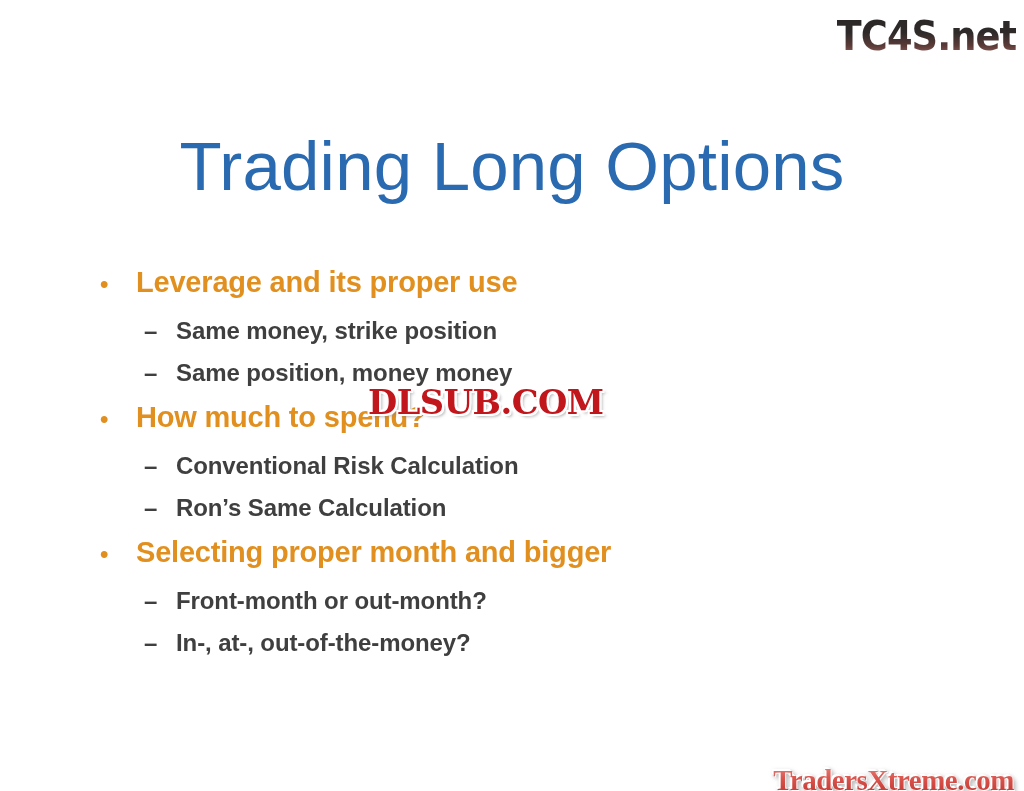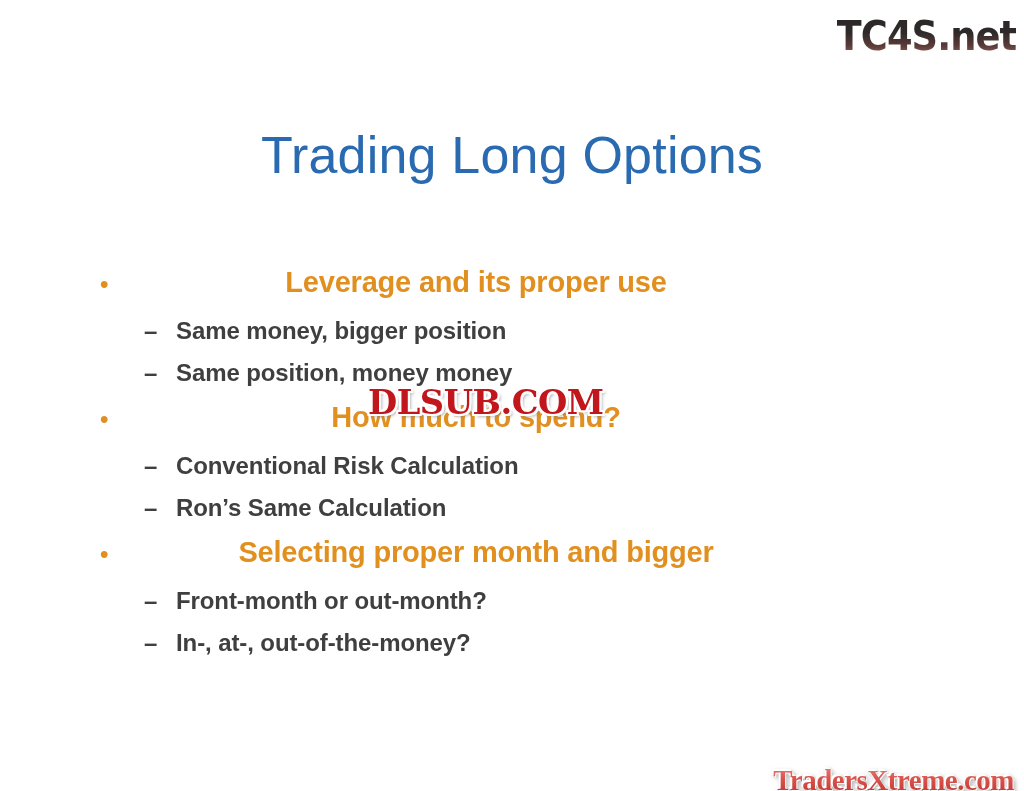--- a/index.html
+++ b/index.html
@@ -39,26 +39,26 @@
     -webkit-text-fill-color: transparent;
     white-space: nowrap;
     user-select: none;
   }
 
   
   #slide-title {
     position: absolute;
     left: 0;
     right: 0;
-    top: 112px;
+    top: 124px;
     text-align: center;
     color: #2a6ab0;
     font-family: "Liberation Sans", sans-serif;
     font-weight: normal;
-    font-size: 52px;
+    font-size: 69px;
     line-height: 62px;
     letter-spacing: 0.2px;
   }
 
   
   #body-list {
     position: absolute;
     left: 96px;
     top: 248px;
     width: 720px;
@@ -81,21 +81,20 @@
     width: 40px;
     color: #e1901f;
     font-size: 24px;
     line-height: 44px;
     text-align: left;
     padding-left: 4px;
     box-sizing: border-box;
   }
   .bullet-l1 .txt {
     flex: 1 1 auto;
-    text-align: center;
   }
 
   .bullet-l2 {
     display: flex;
     align-items: baseline;
     color: #3f3f3f;
     font-weight: bold;
     font-size: 24px;
     line-height: 41px;
     letter-spacing: -0.1px;
@@ -177,21 +176,21 @@
 
   <div id="body-list">
 
     <div class="group">
       <div class="bullet-l1">
         <span class="marker">•</span>
         <span class="txt">Leverage and its proper use</span>
       </div>
       <div class="bullet-l2">
         <span class="marker">–</span>
-        <span class="txt">Same money, bigger position</span>
+        <span class="txt">Same money, strike position</span>
       </div>
       <div class="bullet-l2">
         <span class="marker">–</span>
         <span class="txt">Same position, money money</span>
       </div>
     </div>
 
     <div class="group">
       <div class="bullet-l1">
         <span class="marker">•</span>

